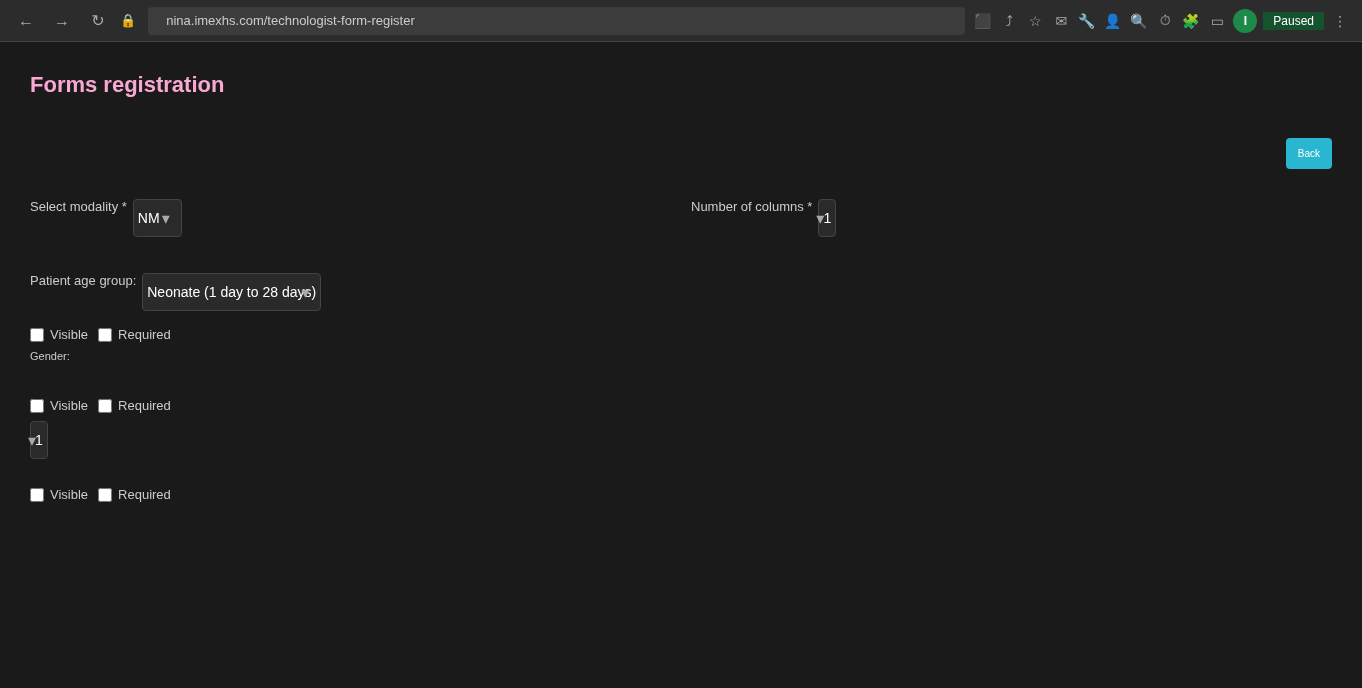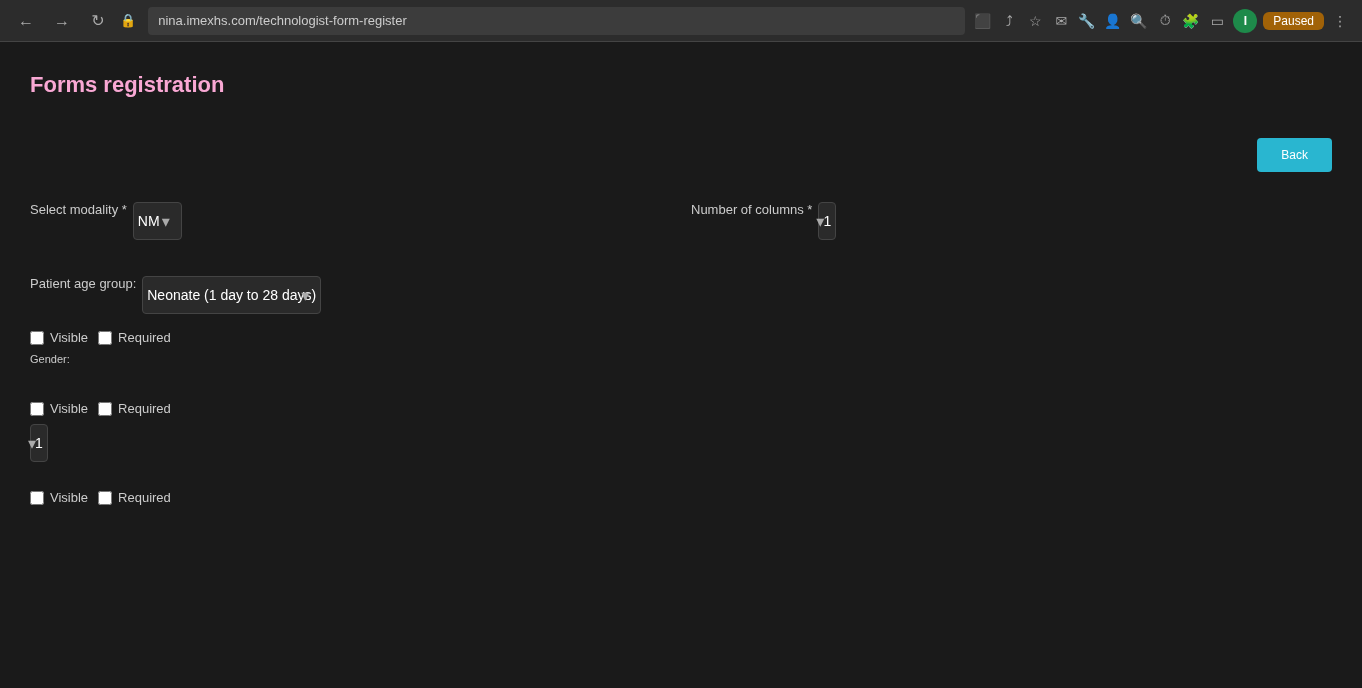--- a/index.html
+++ b/index.html
@@ -37,21 +37,21 @@
       border-radius: 50%;
     }
 
     .browser-url {
       flex: 1;
       background: #3c3c3c;
       border: none;
       border-radius: 4px;
       color: #ccc;
       height: 28px;
-      padding: 0 10px;
+      padding: 0 18px;
       font-size: 13px;
     }
 
     .browser-actions {
       display: flex;
       align-items: center;
       gap: 6px;
       color: #aaa;
     }
 
@@ -60,23 +60,23 @@
       height: 20px;
       display: flex;
       align-items: center;
       justify-content: center;
       font-size: 14px;
       cursor: pointer;
       border-radius: 3px;
     }
 
     .paused-badge {
-      background: #a16207;
+      background: #14532d;
       color: white;
-      border-radius: 6px;
+      border-radius: 0;
       padding: 2px 10px;
       font-size: 12px;
       display: flex;
       align-items: center;
       gap: 4px;
     }
 
     .profile-circle {
       width: 24px;
       height: 24px;
@@ -106,22 +106,22 @@
     .back-btn-row {
       display: flex;
       justify-content: flex-end;
       margin-bottom: 30px;
     }
 
     .back-btn {
       background: #29b6d0;
       color: white;
       border: none;
-      padding: 10px 24px;
-      font-size: 12px;
+      padding: 10px 12px;
+      font-size: 10px;
       border-radius: 4px;
       cursor: pointer;
     }
 
     .form-grid-2col {
       display: grid;
       grid-template-columns: 1fr 1fr;
       gap: 20px;
       margin-bottom: 20px;
     }

